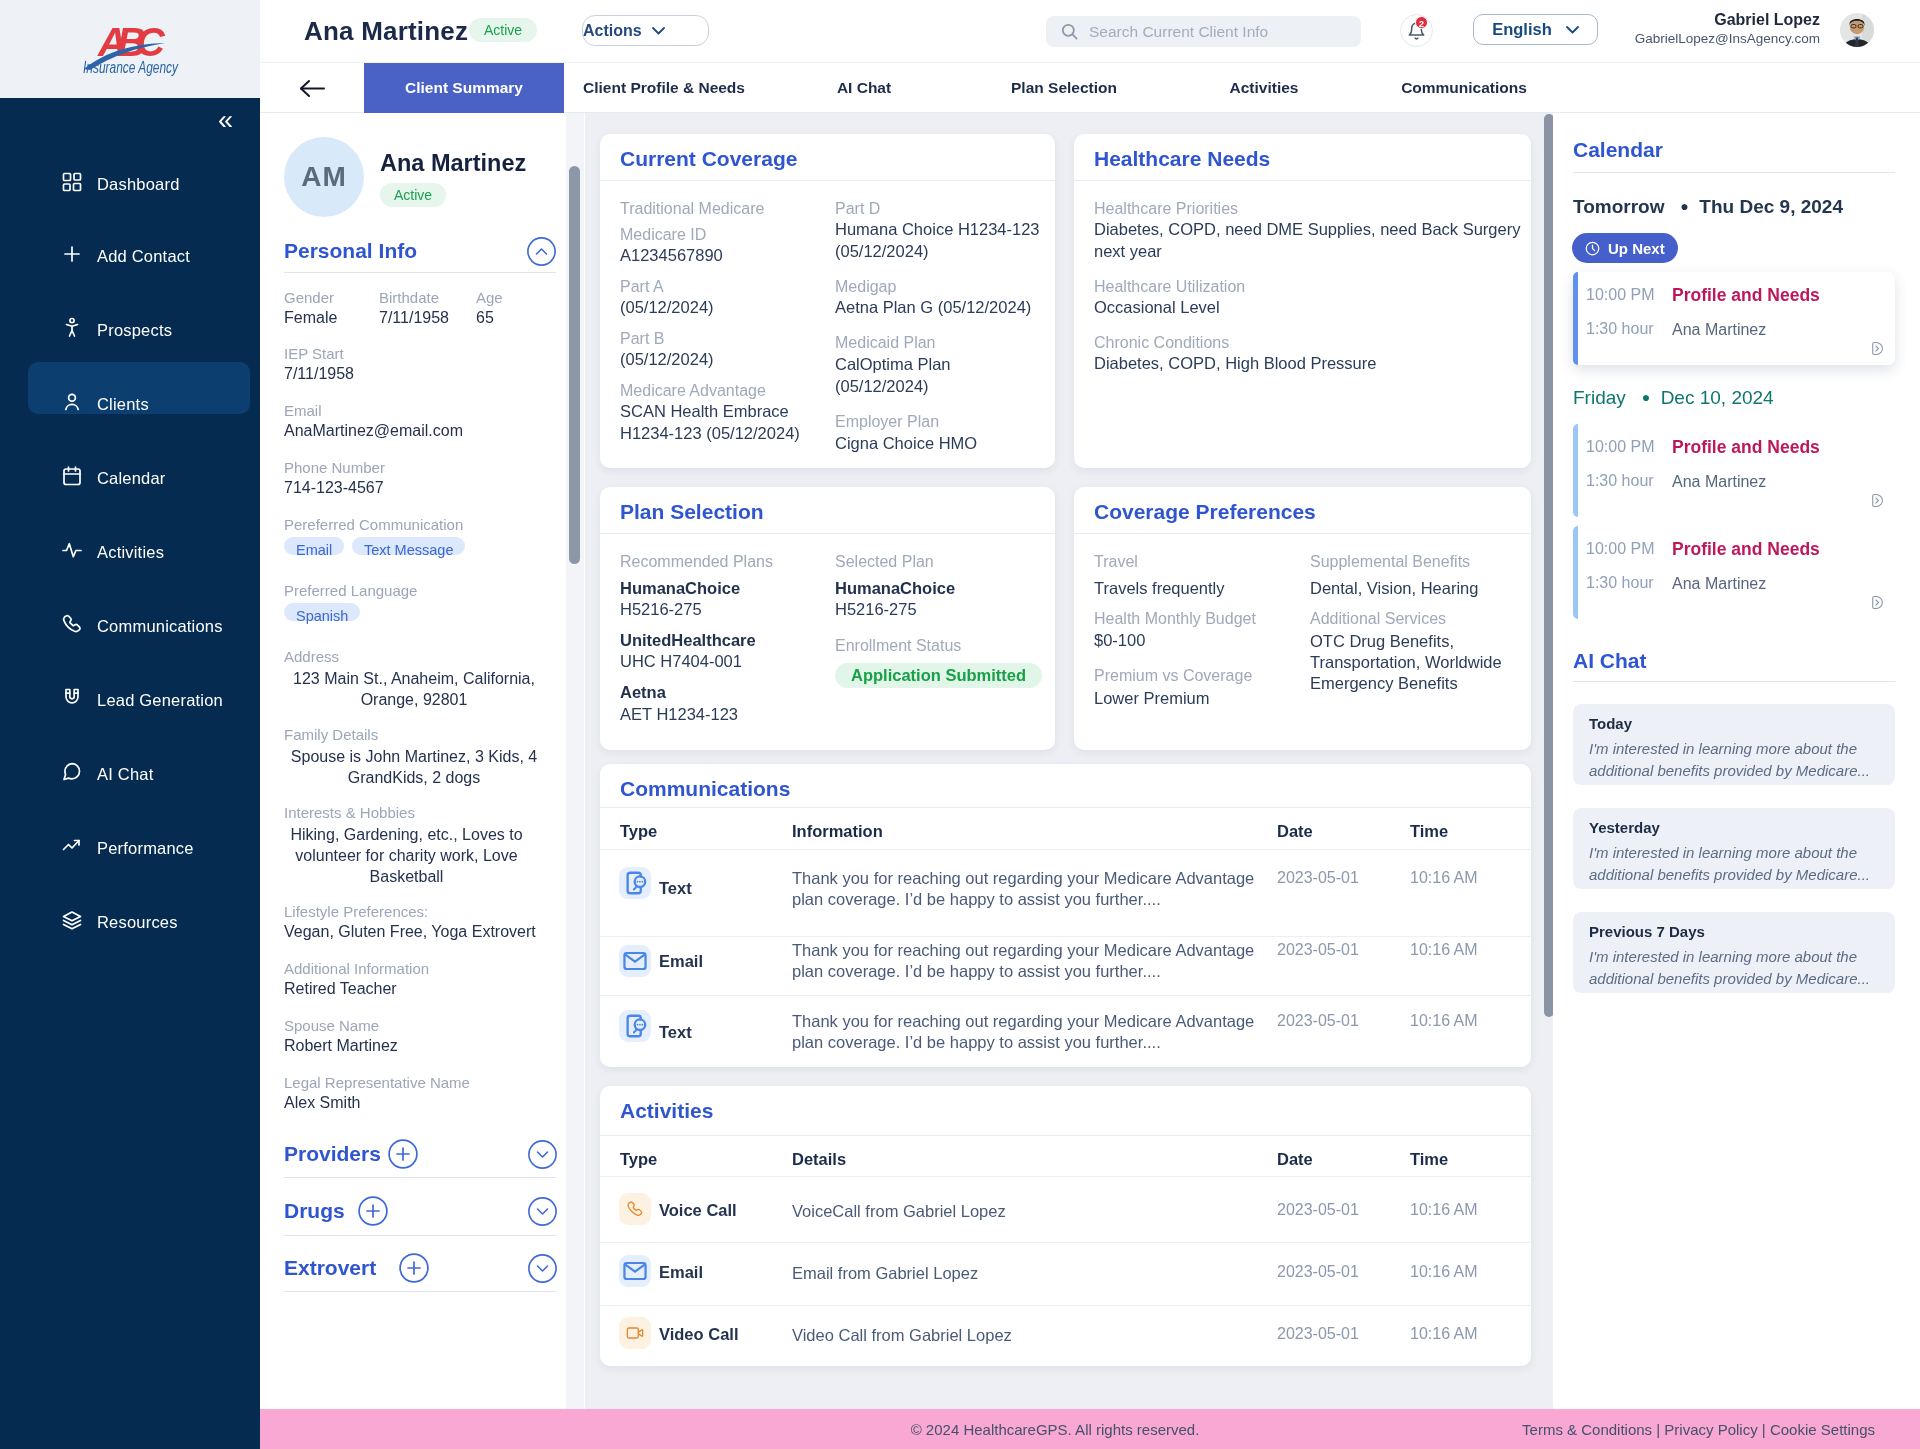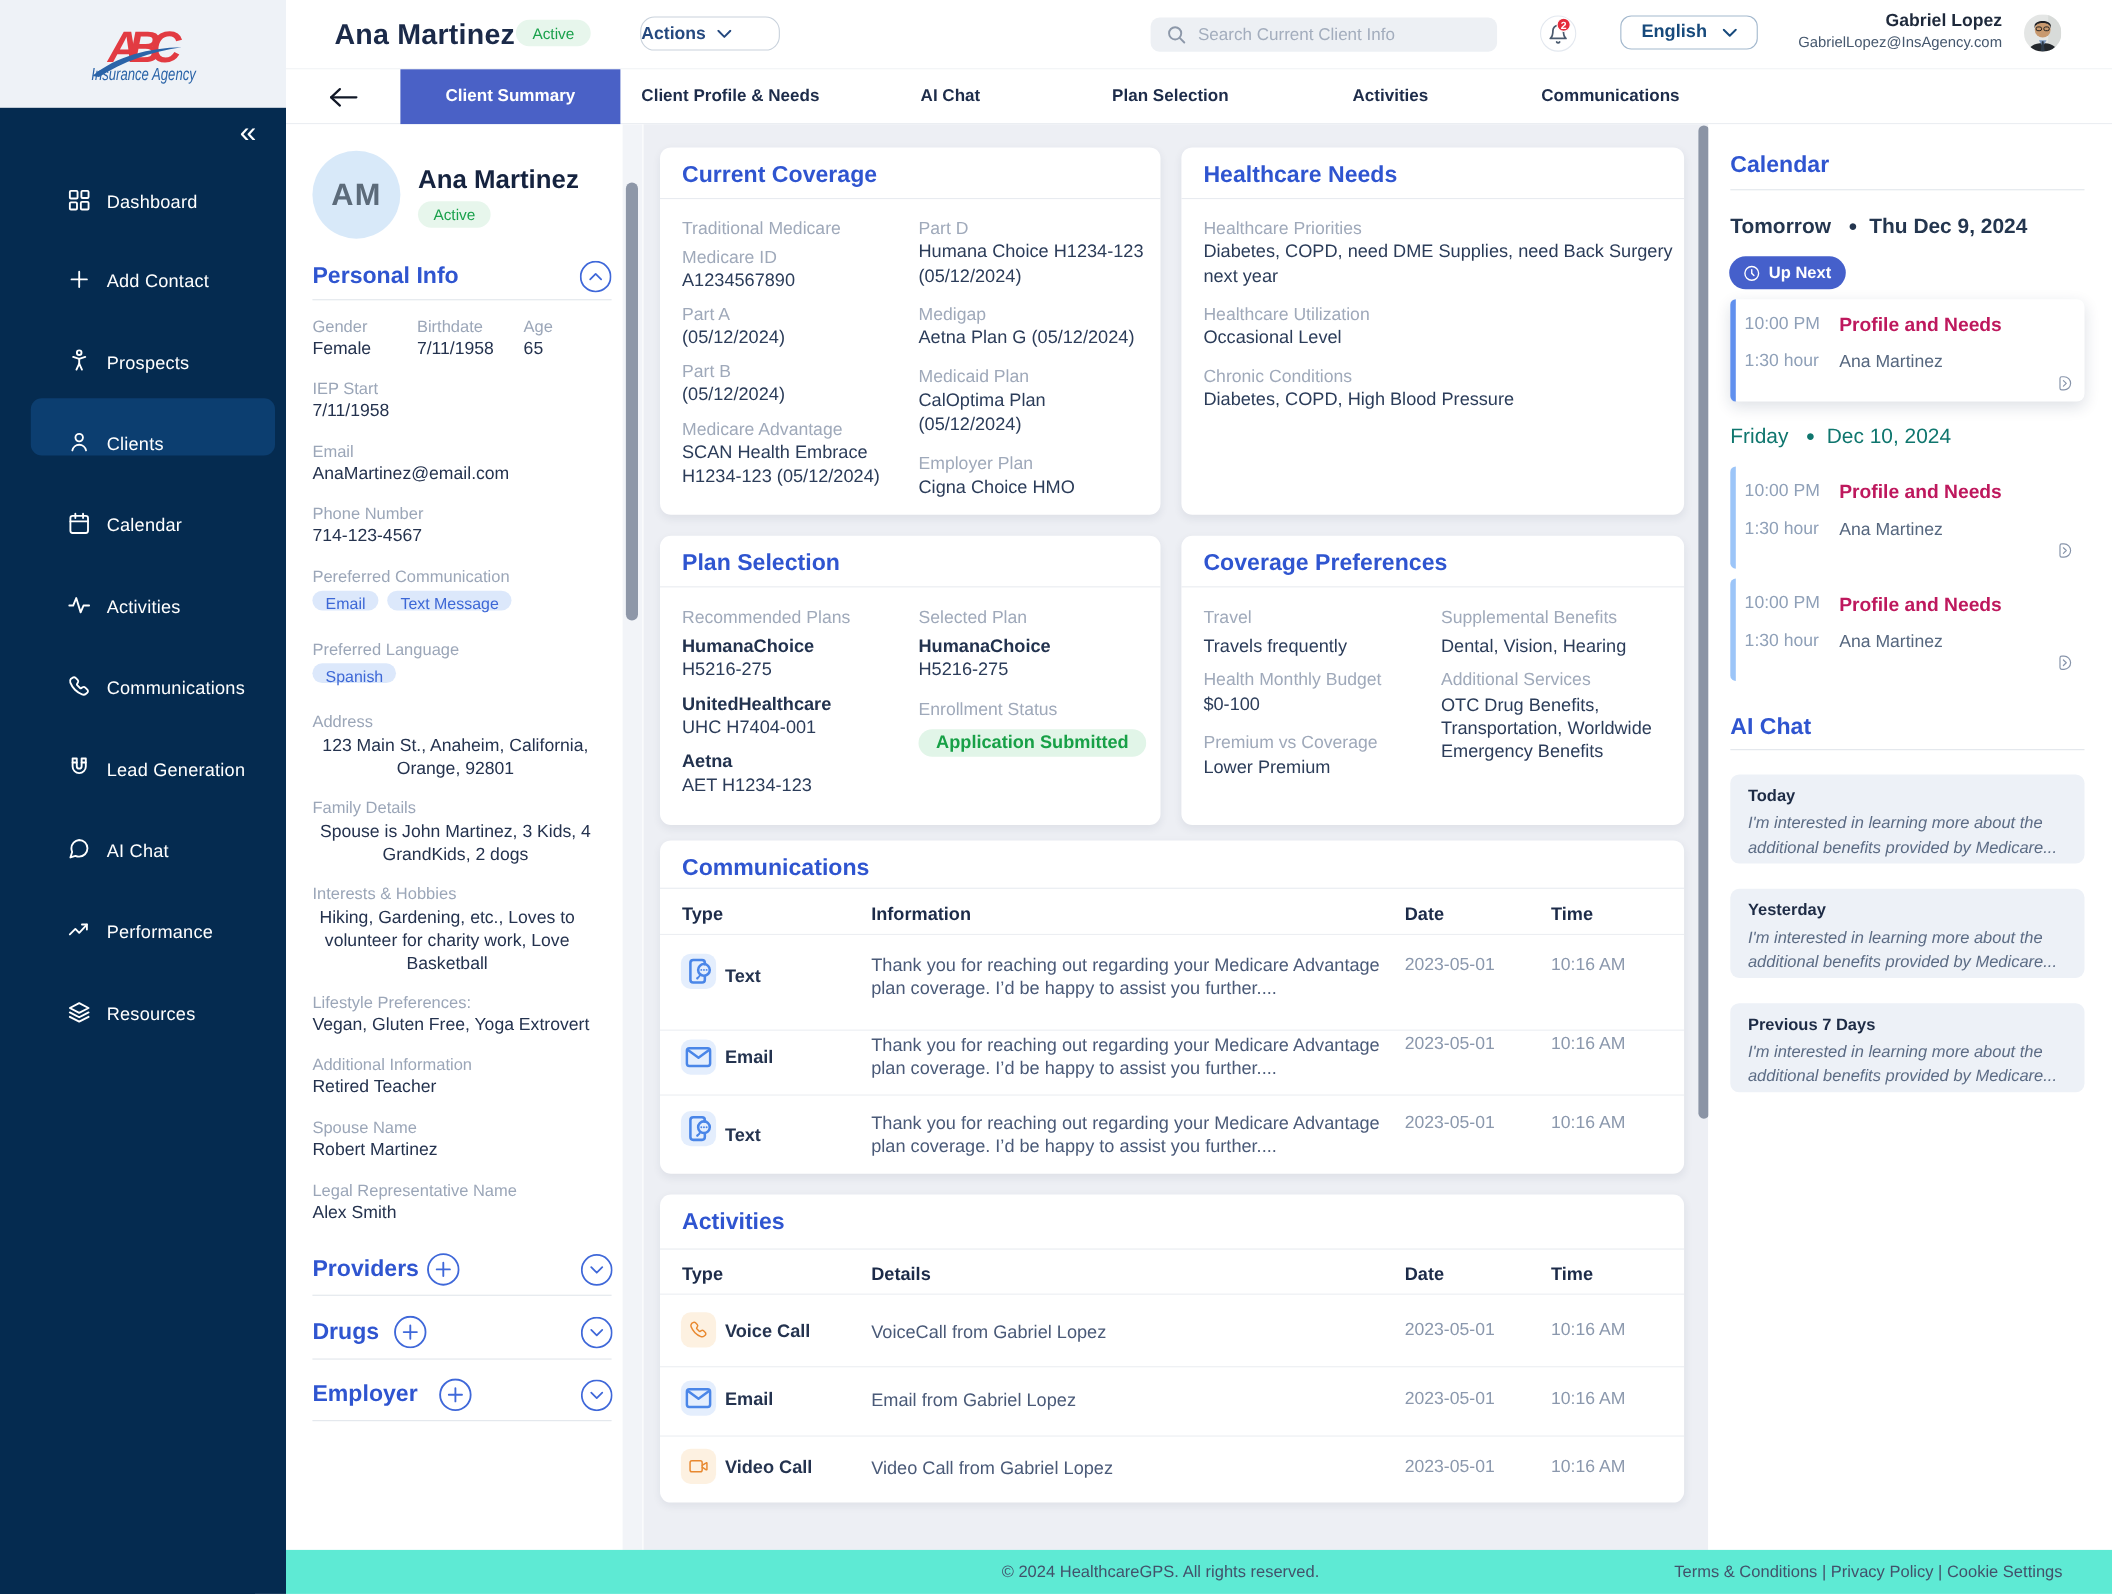--- a/index.html
+++ b/index.html
@@ -62,21 +62,21 @@
 .apt { position:absolute; left:20px; width:322px; height:93px; background:#fff; border-radius:7px; }
 .apt .bar { position:absolute; left:0; top:0; bottom:0; width:5px; border-radius:7px 0 0 7px; }
 .apt-time { position:absolute; left:13px; font-size:16px; color:#8fa0b8; }
 .apt-t { position:absolute; left:99px; font-size:17.5px; font-weight:600; color:#be185d; }
 .apt-n { position:absolute; left:99px; font-size:16px; color:#56677f; }
 .dicon { position:absolute; right:10px; bottom:9px; width:15px; height:15px; }
 .chat { position:absolute; left:20px; width:322px; height:81px; background:#edf1f7; border-radius:8px; padding:11px 16px; }
 .chat b { font-size:15px; color:#1d2b45; }
 .chat p { font-size:15px; color:#5c6c85; line-height:21.5px; margin-top:5px;font-style:italic; }
 
-#footer { left:260px; top:1409px; width:1660px; height:40px; background:#5eead4; }
+#footer { left:260px; top:1409px; width:1660px; height:40px; background:#f9a8d4; }
 #f-copy { left:650px; top:12px; font-size:15px; color:#42526b; }
 #f-links { right:45px; top:12px; font-size:15px; color:#42526b; }
 </style>
 </head>
 <body>
 <div id="sidebar" class="abs"></div>
 <div id="logo" class="abs">
 <svg width="260" height="98" viewBox="0 0 260 98">
   <text x="98" y="56" font-family="Liberation Sans, sans-serif" font-size="40" font-weight="bold" font-style="italic" fill="#e23b42" textLength="67">ABC</text>
   <path d="M84 69 C 106 51 136 43.5 165 43 C 136 47.5 112 56 90 70 Z" fill="#2b64a8"></path>
@@ -269,21 +269,21 @@
   <svg class="abs pcirc" style="left:98px;top:1083px" width="30" height="30" viewBox="0 0 30 30" fill="none" stroke="#3f68d9" stroke-width="1.7" stroke-linecap="round">
       <circle cx="15" cy="15" r="13.9"></circle>
       <path d="M15 9v12M9 15h12"></path>
     </svg>
   <svg class="abs" style="left:268px;top:1084px" width="29" height="29" viewBox="0 0 29 29" fill="none" stroke="#3f68d9" stroke-width="1.6" stroke-linecap="round" stroke-linejoin="round">
       <circle cx="14.5" cy="14.5" r="13.6"></circle>
       <path d="m9.5 12 5 5 5-5"></path>
     </svg>
   <div class="abs divider" style="left:24px;top:1122px;width:272px"></div>
 
-  <div class="abs sec-h" style="left:24px;top:1143px">Employer</div>
+  <div class="abs sec-h" style="left:24px;top:1143px">Extrovert</div>
   <svg class="abs pcirc" style="left:139px;top:1140px" width="30" height="30" viewBox="0 0 30 30" fill="none" stroke="#3f68d9" stroke-width="1.7" stroke-linecap="round">
       <circle cx="15" cy="15" r="13.9"></circle>
       <path d="M15 9v12M9 15h12"></path>
     </svg>
   <svg class="abs" style="left:268px;top:1141px" width="29" height="29" viewBox="0 0 29 29" fill="none" stroke="#3f68d9" stroke-width="1.6" stroke-linecap="round" stroke-linejoin="round">
       <circle cx="14.5" cy="14.5" r="13.6"></circle>
       <path d="m9.5 12 5 5 5-5"></path>
     </svg>
   <div class="abs divider" style="left:24px;top:1178px;width:272px"></div>
 </div>

